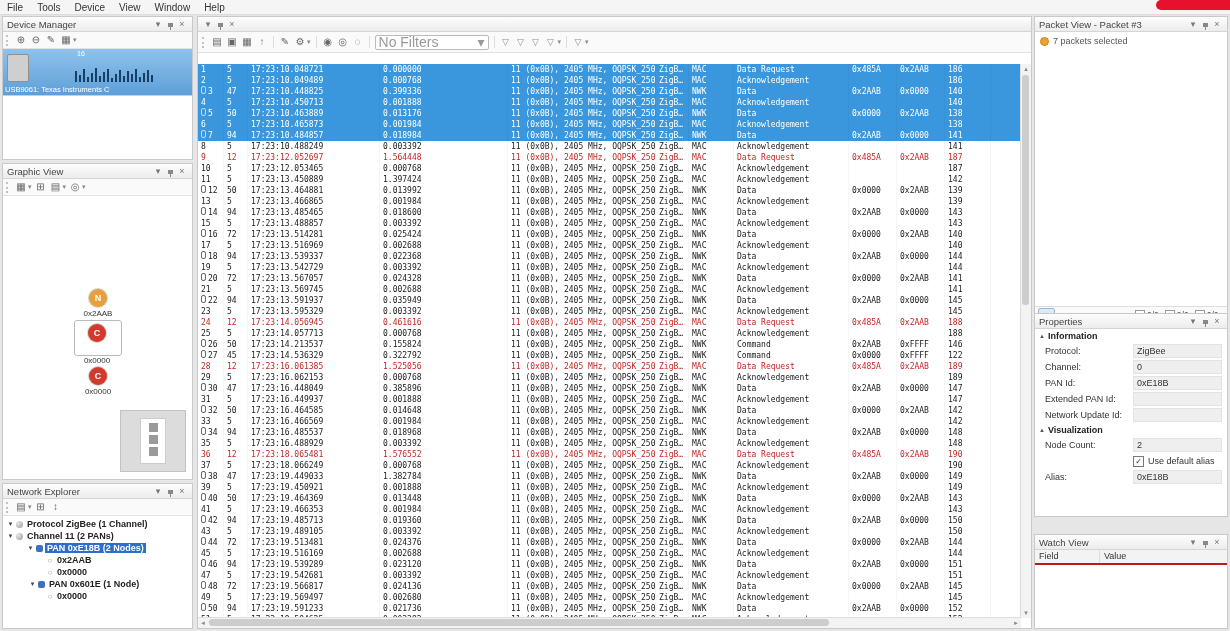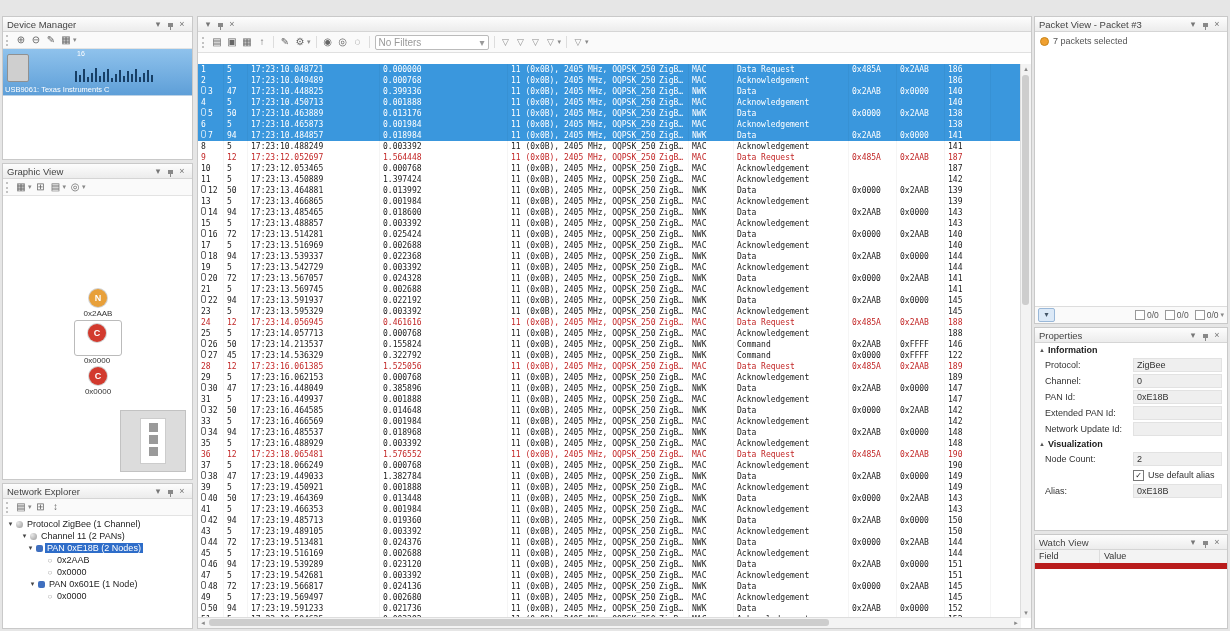--- a/index.html
+++ b/index.html
@@ -39,70 +39,74 @@
   .minimap{position:absolute;right:6px;bottom:8px;width:64px;height:60px;background:#dcdcdc;border:1px solid #c2c2c2;display:flex;align-items:center;justify-content:center;}
   .mini-page{width:26px;height:46px;background:#fff;border:1px solid #ccc;display:flex;flex-direction:column;align-items:center;gap:3px;padding-top:4px;box-sizing:border-box;}
   .mini-sq{width:9px;height:9px;background:#9a9a9a;}
   
   .tree{font-size:9px;color:#222;padding-top:2px;}
   .titem{height:12px;display:flex;align-items:center;white-space:nowrap;}
   .tcaret{width:9px;font-size:7px;color:#444;text-align:center;}
   .tnicon{width:10px;text-align:center;color:#999;font-size:8px;}
   .sphere{display:inline-block;width:7px;height:7px;border-radius:50%;background:radial-gradient(circle at 30% 30%,#e8e8e8,#9a9a9a);margin:0 2px 0 1px;}
   .panic{display:inline-block;width:7px;height:7px;border-radius:2px;background:#3f6fbf;margin:0 2px 0 1px;}
-  .tlabel{padding:0 2px;}
+  .tlabel{padding:0 2px;font-weight:bold;}
   .titem.sel .tlabel{background:#2e6dc9;color:#fff;}
   
   .center{position:absolute;top:14px;left:197px;width:835px;bottom:0;}
   #tv{top:2px;left:0;right:0;bottom:2px;}
   .tv-toolbar{height:20px;background:#fafafa;border-bottom:1px solid #e0e0e0;display:flex;align-items:center;padding:0 4px;gap:3px;font-size:10px;color:#666;}
-  .filterbox{width:106px;height:13px;border:1px solid #bbb;background:#fff;font-size:10px;color:#999;display:flex;align-items:center;padding:0 3px;border-radius:2px;}
+  .filterbox{width:106px;height:13px;border:1px solid #bbb;background:#fff;font-size:14px;color:#999;display:flex;align-items:center;padding:0 3px;border-radius:2px;}
   .filterbox .fx{flex:1;}
   .funnel{color:#8a8a8a;font-size:9px;}
   .thead{position:absolute;top:34px;left:0;right:10px;height:13px;display:flex;background:linear-gradient(#fcfcfc,#ebebeb);border-bottom:1px solid #cfcfcf;font-size:8.5px;color:#333;}
   .hc{box-sizing:border-box;padding-left:3px;border-right:1px solid #d8d8d8;overflow:hidden;white-space:nowrap;line-height:13px;flex-shrink:0;}
   .trows{position:absolute;top:47px;left:0;right:10px;bottom:10px;overflow:hidden;background:#fff;}
   .trow{display:flex;height:11px;line-height:11px;font-family:"DejaVu Sans Mono",monospace;font-size:8px;color:#1a1a1a;}
   .tc{box-sizing:border-box;padding-left:3px;overflow:hidden;white-space:nowrap;flex-shrink:0;border-right:1px solid rgba(0,0,0,0.04);}
   .trow.sel{background:#3a97dd;color:#fff;}
   .trow.err{color:#c22626;}
   .clip{display:inline-block;width:3px;height:6px;border:1px solid currentColor;opacity:.65;border-radius:2px;margin-right:2px;}
   .c0{width:26px}.c1{width:24px}.c2{width:132px}.c3{width:128px}.c4{width:148px}.c5{width:33px}.c6{width:45px}.c7{width:115px}.c8{width:48px}.c9{width:48px}.c10{width:46px}
   .vscroll{position:absolute;top:47px;right:0;bottom:10px;width:10px;background:#f3f3f3;border-left:1px solid #ddd;}
   .vthumb{position:absolute;top:11px;left:1px;width:7px;height:230px;background:#cdcdcd;border-radius:3px;}
   .hscroll{position:absolute;left:0;right:10px;bottom:0;height:10px;background:#f3f3f3;border-top:1px solid #ddd;}
   .hthumb{position:absolute;left:11px;top:1px;height:7px;width:620px;background:#cdcdcd;border-radius:3px;}
   .sarrow{position:absolute;font-size:7px;color:#888;line-height:10px;width:10px;text-align:center;}
   
   .right-col{position:absolute;top:14px;left:1034px;width:196px;bottom:0;}
   #pv{top:2px;left:0;right:2px;height:308px;}
-  #props{top:313px;left:0;right:2px;height:204px;}
+  #props{top:299px;left:0;right:2px;height:204px;}
   #wv{top:520px;left:0;right:2px;bottom:2px;}
   .pv-status{display:flex;align-items:center;gap:4px;padding:4px 5px;font-size:9px;color:#555;}
   .dot-amber{width:7px;height:7px;border-radius:50%;background:#f0a030;border:1px solid #c88418;}
   .pv-bottom{position:absolute;bottom:0;left:0;right:0;height:16px;border-top:1px solid #ddd;background:#fafafa;display:flex;align-items:center;padding:0 3px;gap:4px;font-size:8.5px;color:#555;}
   .pv-dd{width:15px;height:12px;background:#dce9f7;border:1px solid #9ab8d8;text-align:center;line-height:11px;font-size:8px;color:#456;border-radius:2px;}
   .cnt{display:flex;align-items:center;gap:2px;}
   .cbox{width:8px;height:8px;border:1px solid #999;background:#fff;}
   .psec{height:14px;display:flex;align-items:center;font-size:9px;font-weight:bold;color:#222;padding-left:4px;gap:3px;background:#fff;}
   .psec .scaret{font-size:6px;color:#555;}
   .prow{display:flex;align-items:center;height:16px;padding:0 2px;font-size:9px;color:#333;}
   .plabel{width:88px;padding-left:8px;white-space:nowrap;overflow:hidden;flex-shrink:0;}
   .pval{flex:1;height:12px;background:#efefef;border:1px solid #e2e2e2;font-size:9px;display:flex;align-items:center;padding:0 3px;margin-right:3px;overflow:hidden;}
   .pcheck{display:flex;align-items:center;gap:4px;}
   .cb{width:9px;height:9px;border:1px solid #777;background:#fff;font-size:8px;line-height:9px;text-align:center;color:#222;}
-  .whead{display:flex;height:13px;background:#f3f3f3;border-bottom:6px solid #b91c1c;font-size:9px;color:#333;}
+  .whead{display:flex;height:13px;background:#f3f3f3;border-bottom:2px solid #b91c1c;font-size:9px;color:#333;}
   .wcol1{width:60px;border-right:1px solid #ddd;padding-left:4px;line-height:13px;}
   .wcol2{flex:1;padding-left:4px;line-height:13px;}
 </style>
 </head>
 <body>
 
 <div class="app">
 
+  <div class="menubar">
+    <span id="menu-items"><span class="mitem">File</span><span class="mitem">Tools</span><span class="mitem">Device</span><span class="mitem">View</span><span class="mitem">Window</span><span class="mitem">Help</span></span>
+    <div class="rec-pill" id="rec-pill" style="background: rgb(232, 17, 45);"></div>
+  </div>
 
   <div class="left-col">
 
     <div class="panel" id="dm">
       <div class="panel-title">
         <span class="pt-label">Device Manager</span>
         <span class="tico">▾</span>
         <span class="tico"><span class="pin"></span></span>
         <span class="tico">×</span>
       </div>
@@ -197,21 +201,21 @@
         <span class="tarrow">▾</span>
         <span class="ticon">⊞</span>
         <span class="ticon">↕</span>
       </div>
       <div class="tree" id="net-tree">
           <div class="titem" style="padding-left: 3px;">
             <span class="tcaret">▾</span>
             <span class="sphere"></span>
             <span class="tlabel">Protocol ZigBee (1 Channel)</span>
           </div>
-          <div class="titem" style="padding-left: 17px;">
+          <div class="titem" style="padding-left: 3px;">
             <span class="tcaret">▾</span>
             <span class="sphere"></span>
             <span class="tlabel">Channel 11 (2 PANs)</span>
           </div>
           <div class="titem sel" style="padding-left: 23px;">
             <span class="tcaret">▾</span>
             <span class="panic"></span>
             <span class="tlabel">PAN 0xE18B (2 Nodes)</span>
           </div>
           <div class="titem" style="padding-left: 33px;">
@@ -545,21 +549,21 @@
             <span class="tc c6">MAC</span>
             <span class="tc c7">Acknowledgement</span>
             <span class="tc c8"></span>
             <span class="tc c9"></span>
             <span class="tc c10">141</span>
           </div>
           <div class="trow">
             <span class="tc c0"><i class="clip"></i>22</span>
             <span class="tc c1">94</span>
             <span class="tc c2">17:23:13.591937</span>
-            <span class="tc c3">0.022192</span>
+            <span class="tc c3">0.035949</span>
             <span class="tc c4">11 (0x0B), 2405 MHz, OQPSK_250</span>
             <span class="tc c5">ZigB…</span>
             <span class="tc c6">NWK</span>
             <span class="tc c7">Data</span>
             <span class="tc c8">0x2AAB</span>
             <span class="tc c9">0x0000</span>
             <span class="tc c10">145</span>
           </div>
           <div class="trow">
             <span class="tc c0">23</span>

